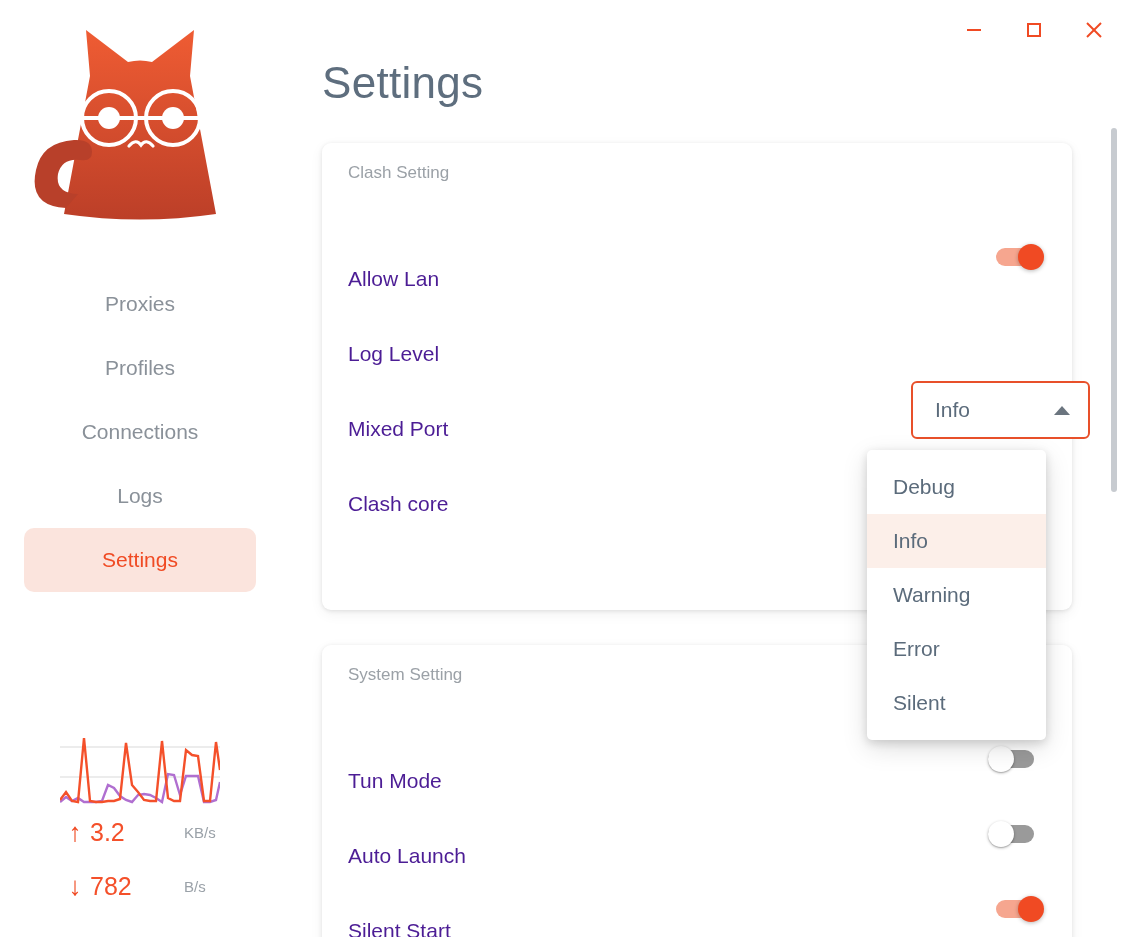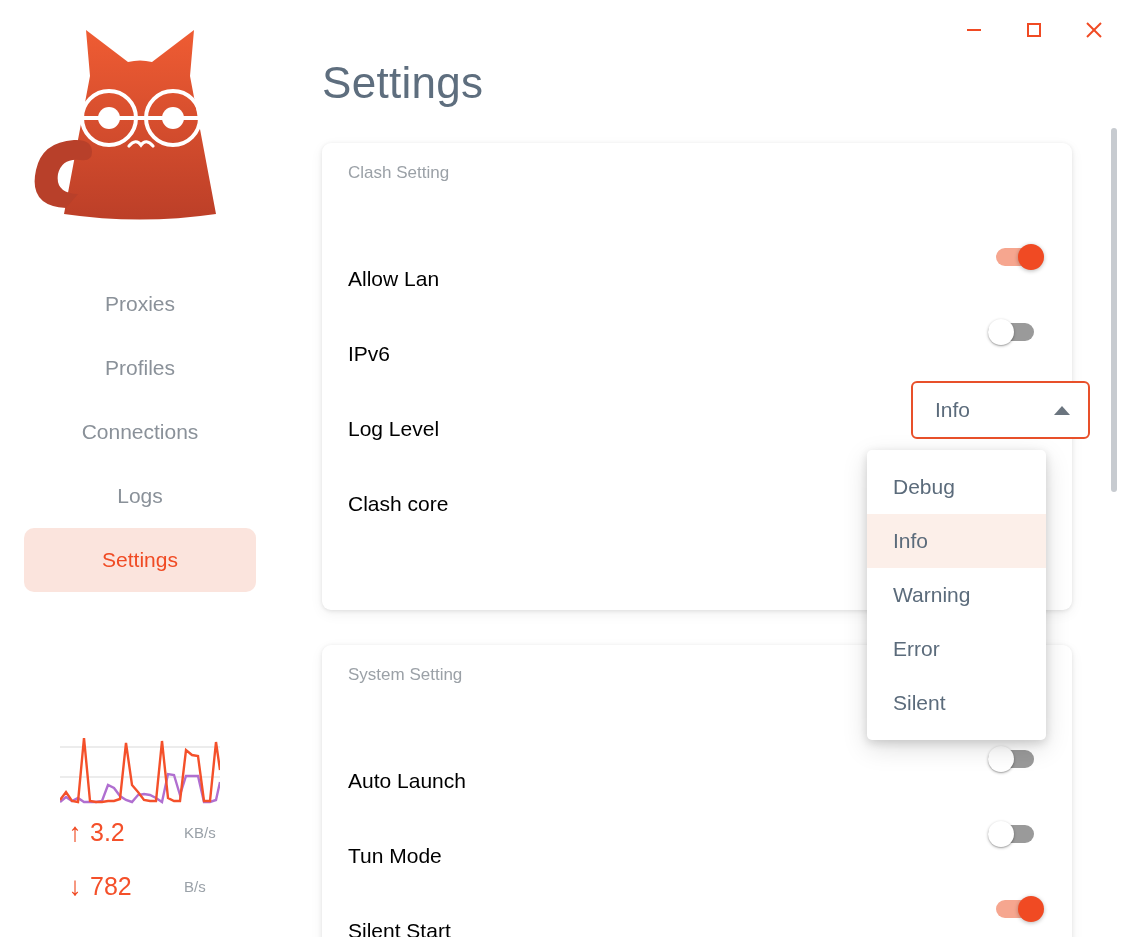--- a/index.html
+++ b/index.html
@@ -56,21 +56,21 @@
 
   .card-head {
     position: absolute; left: 26px; top: 20px;
     font-size: 17px; color: #9ba1a7;
   }
   .rows { position: absolute; left: 0; right: 0; top: 76px; }
   .row {
     position: relative; height: 75px; margin: 0 26px;
     display: flex; align-items: center; justify-content: space-between;
   }
-  .row-label { font-size: 21px; color: #000000; margin-top: 44px; }
+  .row-label { font-size: 21px; color: #4c1d95; margin-top: 44px; }
   .row-value { font-size: 21px; color: #5b6b7b; }
 
   
   .switch { position: relative; width: 58px; height: 26px; cursor: pointer; }
   .track {
     position: absolute; left: 0; top: 4px; width: 46px; height: 18px; border-radius: 9px;
     background: #9a9a9a;
   }
   .knob {
     position: absolute; top: 0; left: 0; width: 26px; height: 26px; border-radius: 50%;
@@ -201,55 +201,52 @@
       <div class="rows">
 
         <div class="row">
           <span class="row-label">Allow Lan</span>
           <div class="switch on">
             <div class="track"></div>
             <div class="knob"></div>
           </div>
         </div>
 
-        <div class="row">
-          <span class="row-label">IPv6</span>
-          <div class="switch">
-            <div class="track"></div>
-            <div class="knob"></div>
-          </div>
-        </div>
 
         <div class="row">
           <span class="row-label">Log Level</span>
         </div>
 
+        <div class="row">
+          <span class="row-label">Mixed Port</span>
+          <span class="row-value"></span>
+        </div>
 
         <div class="row">
           <span class="row-label">Clash core</span>
           <span class="row-value">2022</span>
         </div>
 
       </div>
     </div>
 
     <div class="card" id="card-system">
       <div class="card-head">System Setting</div>
       <div class="rows">
 
         <div class="row">
+          <span class="row-label">Tun Mode</span>
+          <div class="switch">
+            <div class="track"></div>
+            <div class="knob"></div>
+          </div>
+        </div>
+
+        <div class="row">
           <span class="row-label">Auto Launch</span>
-          <div class="switch">
-            <div class="track"></div>
-            <div class="knob"></div>
-          </div>
-        </div>
-
-        <div class="row">
-          <span class="row-label">Tun Mode</span>
           <div class="switch">
             <div class="track"></div>
             <div class="knob"></div>
           </div>
         </div>
 
         <div class="row">
           <span class="row-label">Silent Start</span>
           <div class="switch on">
             <div class="track"></div>

